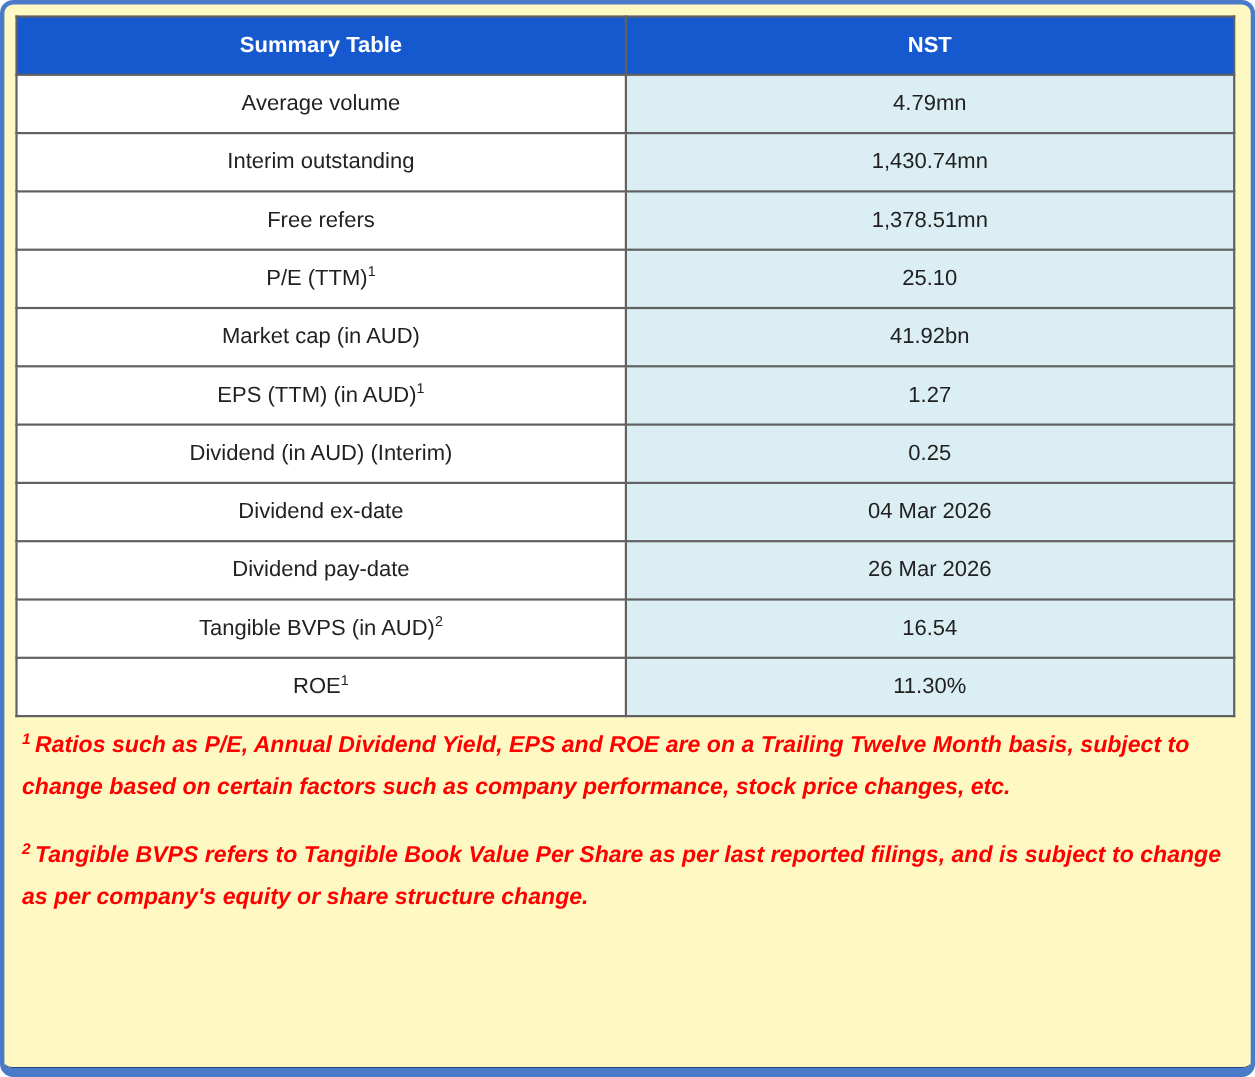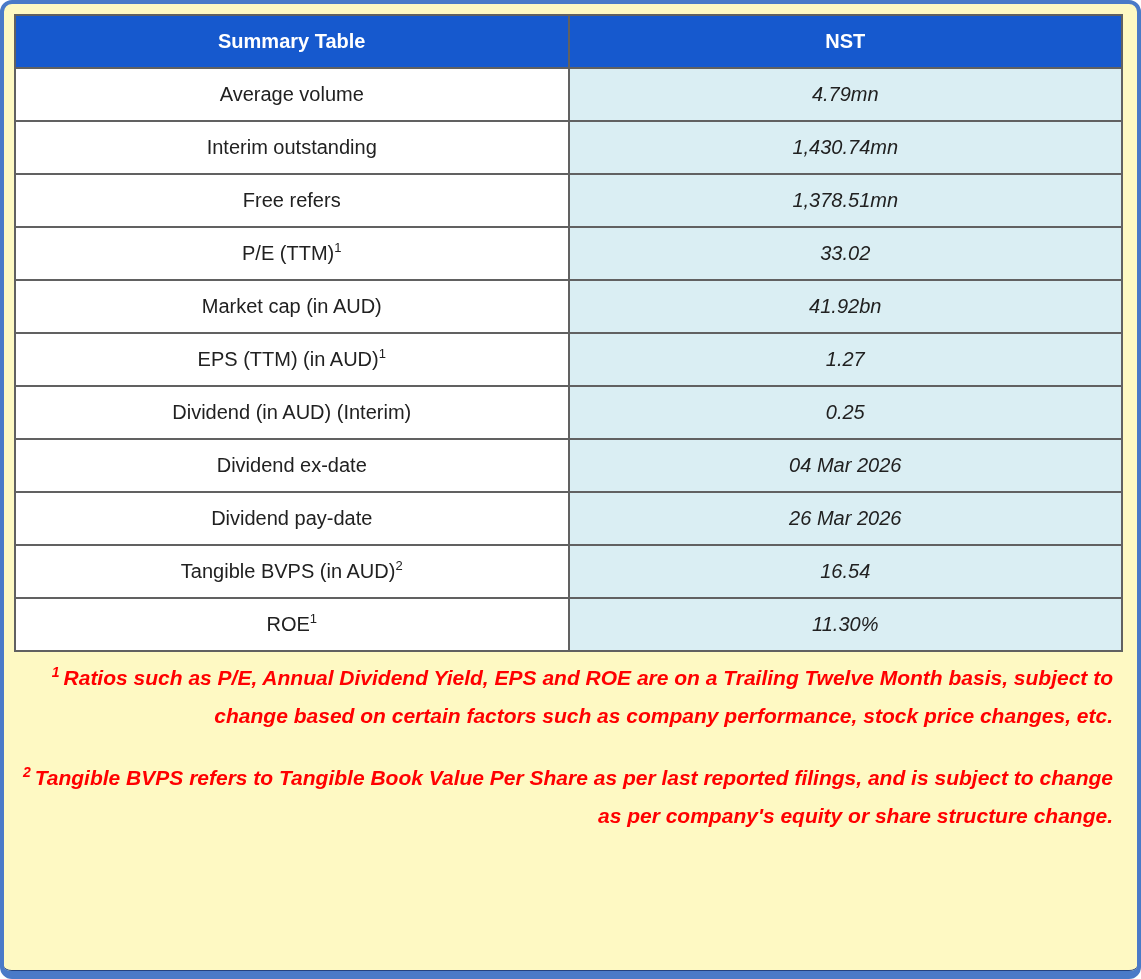--- a/index.html
+++ b/index.html
@@ -32,32 +32,31 @@
     vertical-align: middle;
     font-size: 20px;
     padding: 0 8px;
   }
   table.summary th {
     background: #1659ce;
     color: #ffffff;
     font-weight: bold;
   }
   td.label-cell { background: #ffffff; color: #212121; }
-  td.value-cell { background: #daeef3; color: #212121; font-style: italic; }
+  td.value-cell { background: #daeef3; color: #212121; }
   td.label-cell sup {
     font-size: 13px;
     line-height: 0;
     vertical-align: super;
   }
   .footnotes {
     padding: 7px 14px 0 6px;
     color: #ff0000;
     font-weight: bold;
     font-style: italic;
-    text-align: right;
   }
   .footnote {
     margin: 0 0 24px 0;
     font-size: 21px;
     line-height: 38px;
   }
   .footnote sup {
     font-size: 14px;
     line-height: 0;
     vertical-align: super;
@@ -88,21 +87,21 @@
       <tr>
         <td class="label-cell"><span>Interim outstanding</span><sup></sup></td>
         <td class="value-cell">1,430.74mn</td>
       </tr>
       <tr>
         <td class="label-cell"><span>Free refers</span><sup></sup></td>
         <td class="value-cell">1,378.51mn</td>
       </tr>
       <tr>
         <td class="label-cell"><span>P/E (TTM)</span><sup>1</sup></td>
-        <td class="value-cell">33.02</td>
+        <td class="value-cell">25.10</td>
       </tr>
       <tr>
         <td class="label-cell"><span>Market cap (in AUD)</span><sup></sup></td>
         <td class="value-cell">41.92bn</td>
       </tr>
       <tr>
         <td class="label-cell"><span>EPS (TTM) (in AUD)</span><sup>1</sup></td>
         <td class="value-cell">1.27</td>
       </tr>
       <tr>

